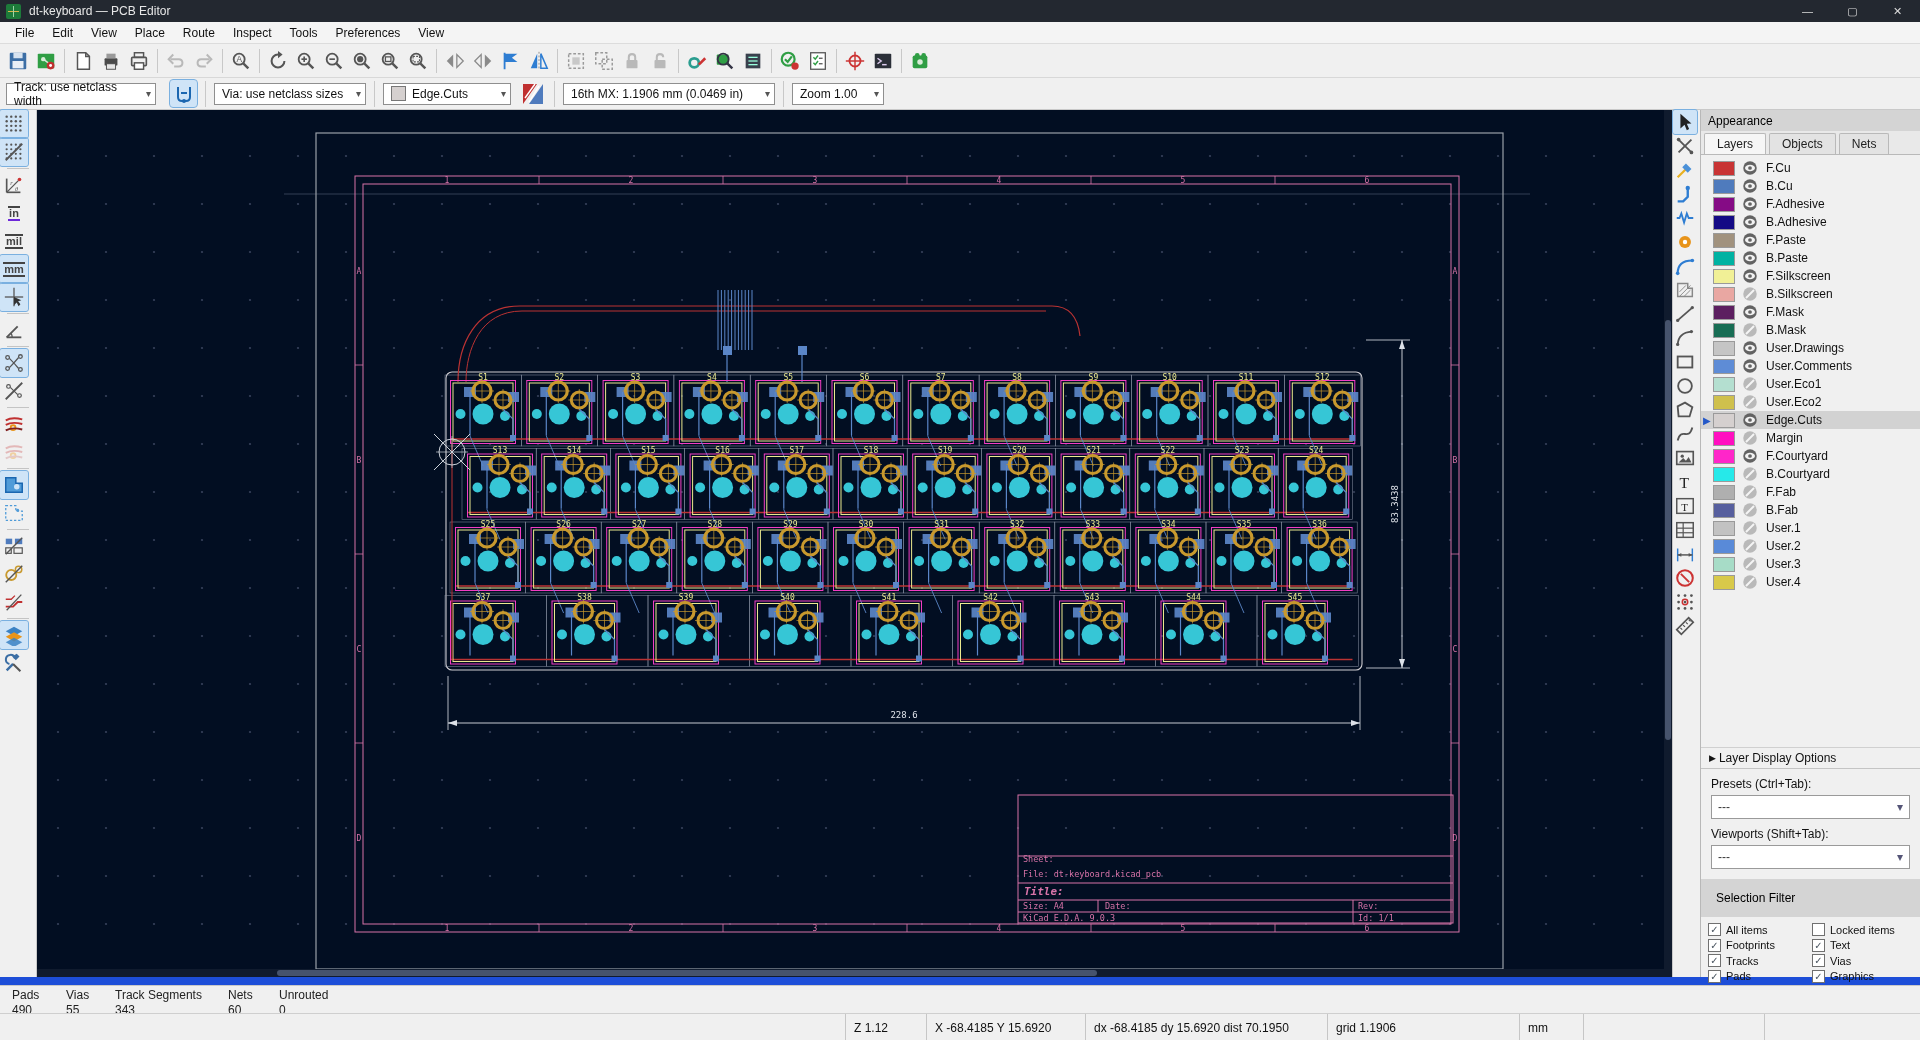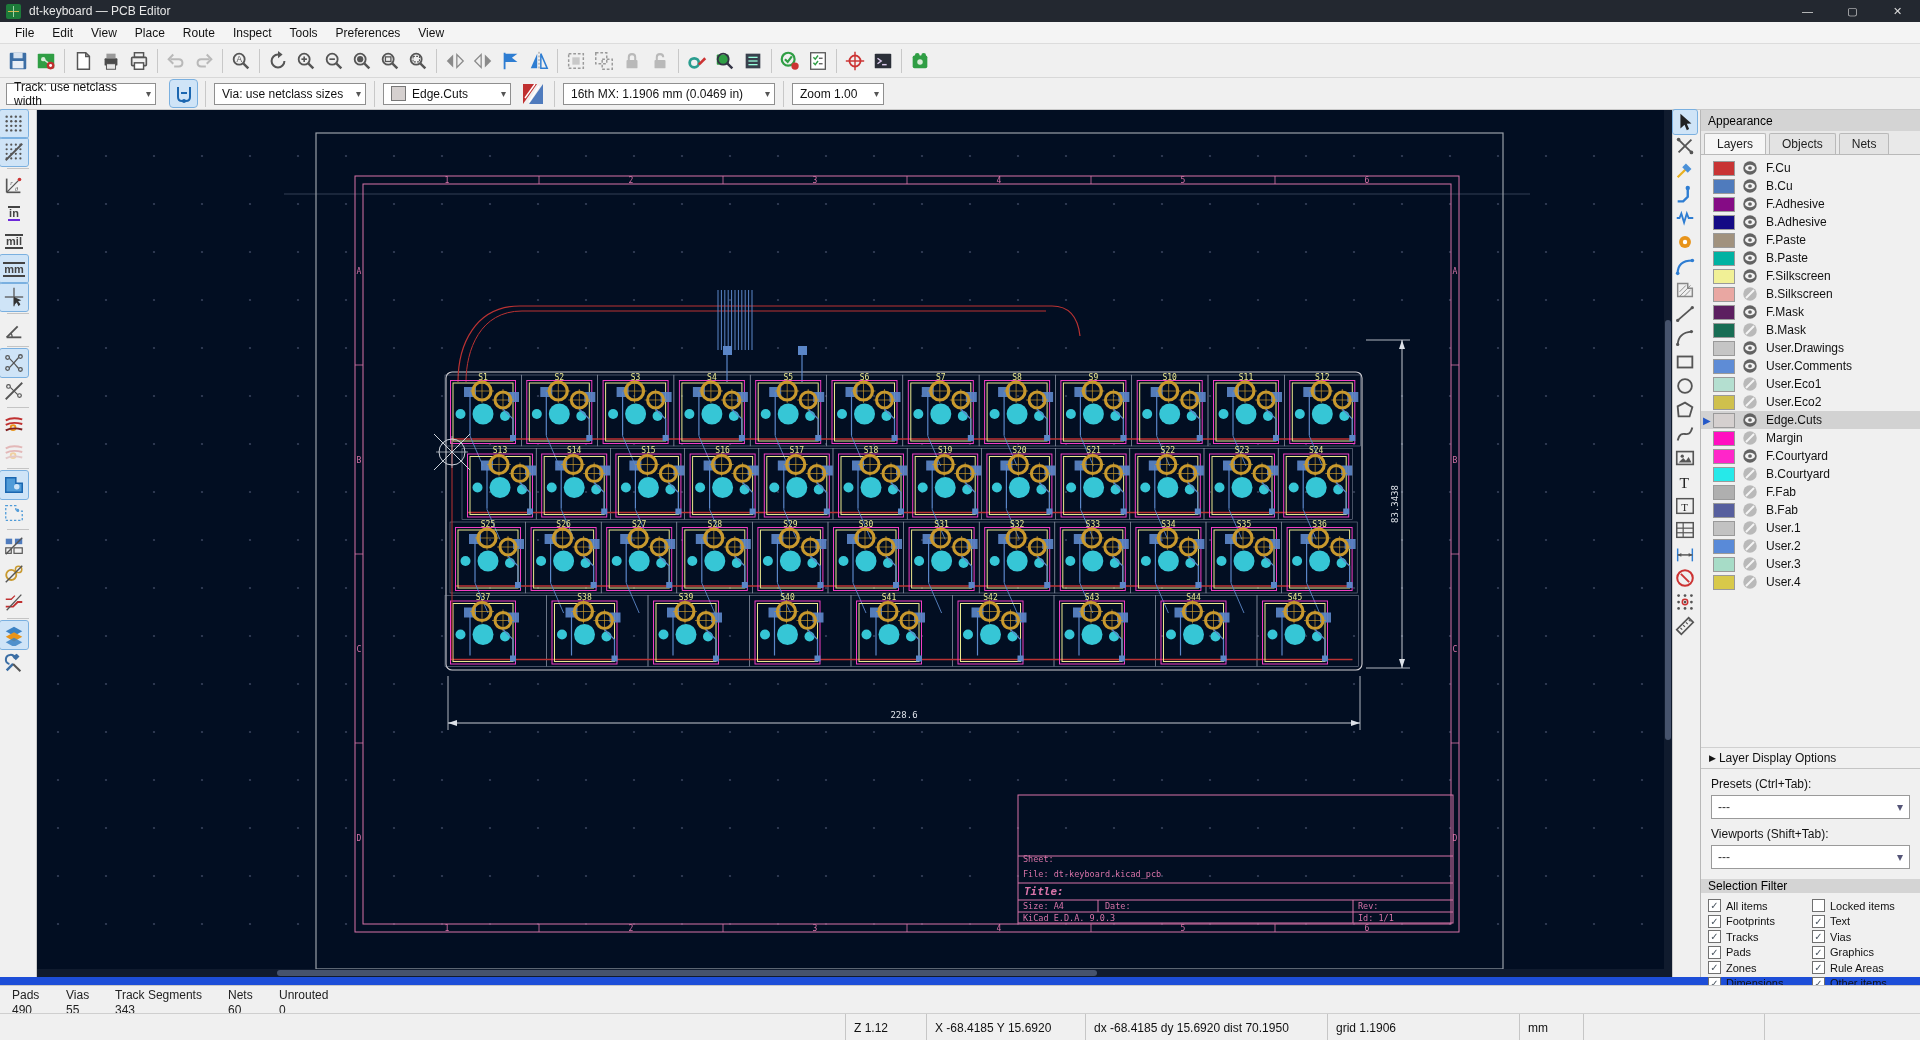--- a/index.html
+++ b/index.html
@@ -65,21 +65,21 @@
   .lswatch{width:20px;height:13px;border:1px solid #9a9a9a;margin-right:7px;flex:0 0 auto;}
   .leye{width:16px;height:16px;margin-right:8px;flex:0 0 auto;}
   .lname{color:#111;}
   .ldo{height:20px;display:flex;align-items:center;padding-left:8px;border-top:1px solid #d0d0d0;
        border-bottom:1px solid #c4c4c4;margin-top:140px;color:#111;}
   .ldo .tri{font-size:9px;margin-right:3px;}
   .psection{padding:8px 10px 0 10px;}
   .plabel{color:#111;margin-bottom:4px;}
   .pdd{height:22px;background:#fff;border:1px solid #9a9a9a;display:flex;align-items:center;
        justify-content:space-between;padding:0 6px;color:#333;}
-  .sf-header{height:14px;background:#d4d4d4;display:flex;align-items:center;padding-left:7px;margin-top:10px;color:#000;}
+  .sf-header{height:38px;background:#d4d4d4;display:flex;align-items:center;padding-left:15px;margin-top:10px;color:#000;}
   .sf-grid{display:grid;grid-template-columns:104px 104px;padding:6px 0 0 7px;row-gap:2.5px;}
   .cb{display:flex;align-items:center;height:13px;font-size:11px;color:#111;}
   .cb .box{width:11px;height:11px;border:1px solid #707070;background:#fff;margin-right:5px;
            display:flex;align-items:center;justify-content:center;font-size:10px;color:#4a5560;flex:0 0 auto;}
   
   .status1{position:absolute;left:0;top:985px;width:1920px;height:28px;background:#f0f0f0;border-top:1px solid #c9c9c9;}
   .scol{position:absolute;top:2px;}
   .scol .lab{color:#222;}
   .scol .val{color:#222;margin-top:1px;}
   .status2{position:absolute;left:0;top:1013px;width:1920px;height:27px;background:#f0f0f0;border-top:1px solid #cfcfcf;}

